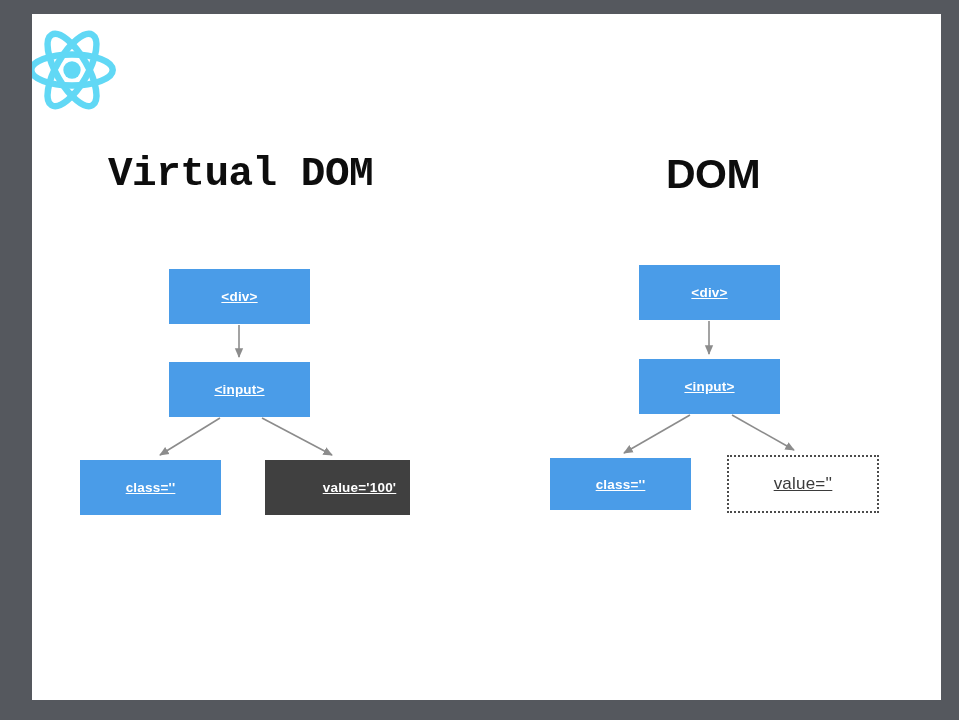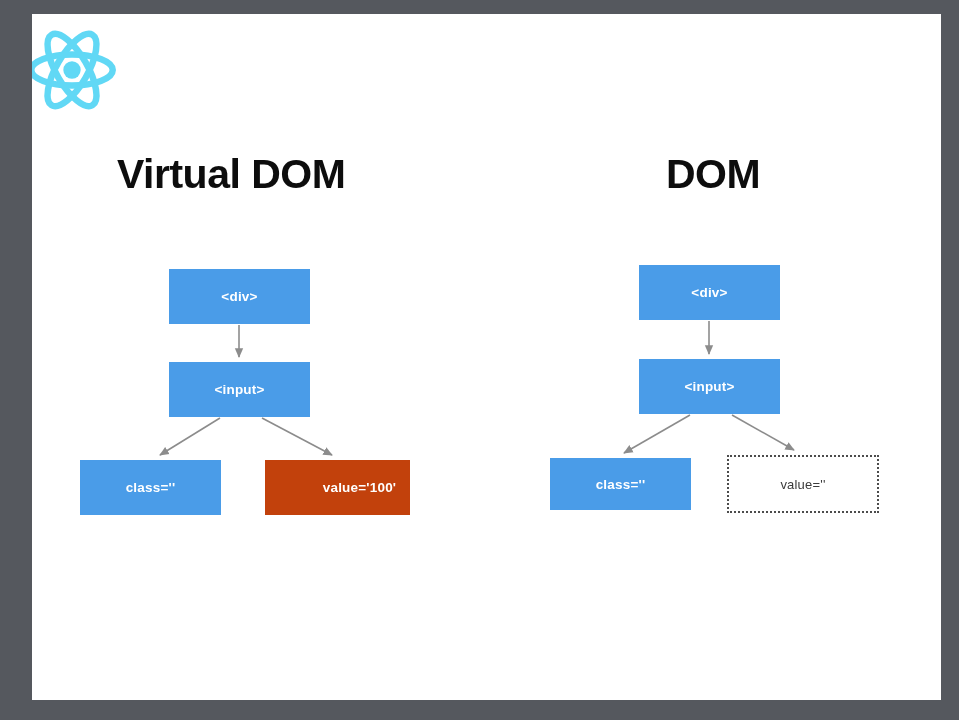--- a/index.html
+++ b/index.html
@@ -44,47 +44,48 @@
 
   
   .heading {
     position: absolute;
     font-weight: bold;
     color: #0d0d0d;
     font-size: 41px;
     letter-spacing: -0.5px;
     white-space: nowrap;
   }
-  .heading-virtual { left: 85px;  top: 137px; }
+  .heading-virtual { left: 76px;  top: 137px; font-family: Liberation Mono, monospace; }
   .heading-dom     { left: 634px; top: 137px; }
 
   
   .tree { position: absolute; top: 0; left: 0; width: 100%; height: 100%; }
 
   
   .node {
     position: absolute;
     box-sizing: border-box;
     display: flex;
     align-items: center;
     justify-content: center;
     color: #ffffff;
     font-weight: bold;
     font-size: 13.5px;
     letter-spacing: 0.2px;
     white-space: nowrap;
+    text-decoration: underline;
   }
   .node-blue  { background: #4a9ce8; }
-  .node-green { background: #c2410c; padding-left: 44px; }
+  .node-green { background: #404040; padding-left: 44px; }
   .node-dotted {
     background: #ffffff;
     border: 2px dotted #4c4c4c;
     color: #3b3b3b;
     font-weight: normal;
-    font-size: 13px;
+    font-size: 17px;
   }
 
   
   .n-l-div   { left: 137px; top: 255px; width: 141px; height: 55px; }
   .n-l-input { left: 137px; top: 348px; width: 141px; height: 55px; }
   .n-l-class { left: 48px;  top: 446px; width: 141px; height: 55px; }
   .n-l-value { left: 233px; top: 446px; width: 145px; height: 55px; }
 
   
   .n-r-div   { left: 607px; top: 251px; width: 141px; height: 55px; }

